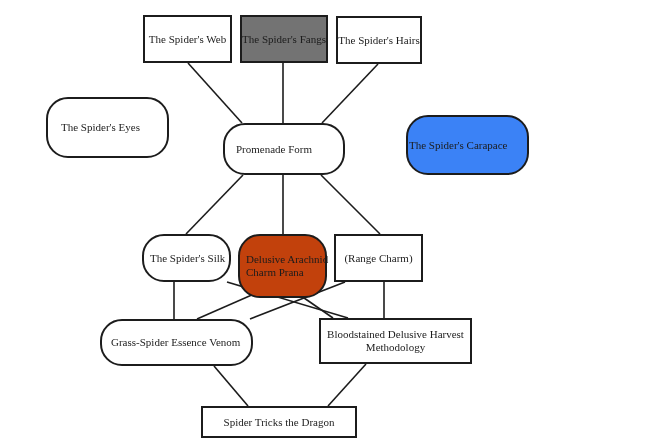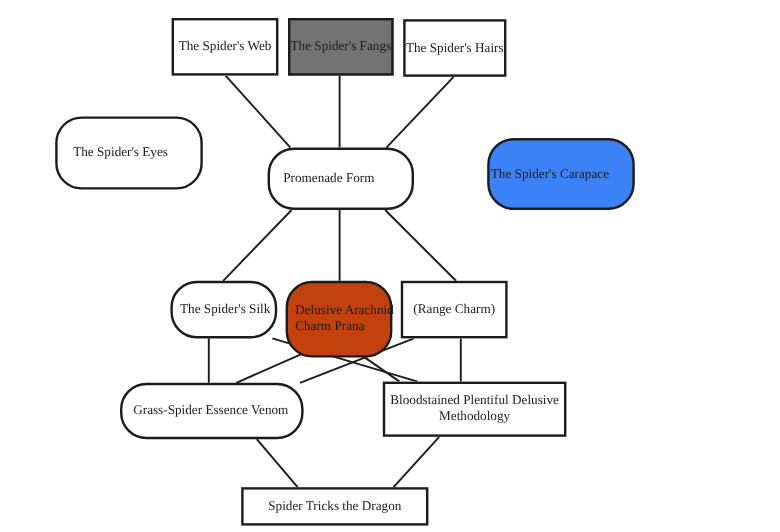--- a/index.html
+++ b/index.html
@@ -93,20 +93,20 @@
         <div class="node-line">Delusive Arachnid</div>
         <div class="node-line">Charm Prana</div>
       </div>
       <div class="node align-center" style="left: 334px; top: 234px; width: 89px; height: 48px; background: rgb(255, 255, 255); color: rgb(28, 28, 28);">
         <div class="node-line">(Range Charm)</div>
       </div>
       <div class="node align-left" style="left: 100px; top: 319px; width: 153px; height: 47px; padding-left: 9px; background: rgb(255, 255, 255); color: rgb(28, 28, 28);">
         <div class="node-line">Grass-Spider Essence Venom</div>
       </div>
       <div class="node align-center" style="left: 319px; top: 318px; width: 153px; height: 46px; background: rgb(255, 255, 255); color: rgb(28, 28, 28);">
-        <div class="node-line">Bloodstained Plentiful Delusive</div>
+        <div class="node-line">Bloodstained Delusive Harvest</div>
         <div class="node-line">Methodology</div>
       </div>
       <div class="node align-center" style="left: 201px; top: 406px; width: 156px; height: 32px; background: rgb(255, 255, 255); color: rgb(28, 28, 28);">
         <div class="node-line">Spider Tricks the Dragon</div>
       </div>
     </div>
 </div>
 
 </body></html>

